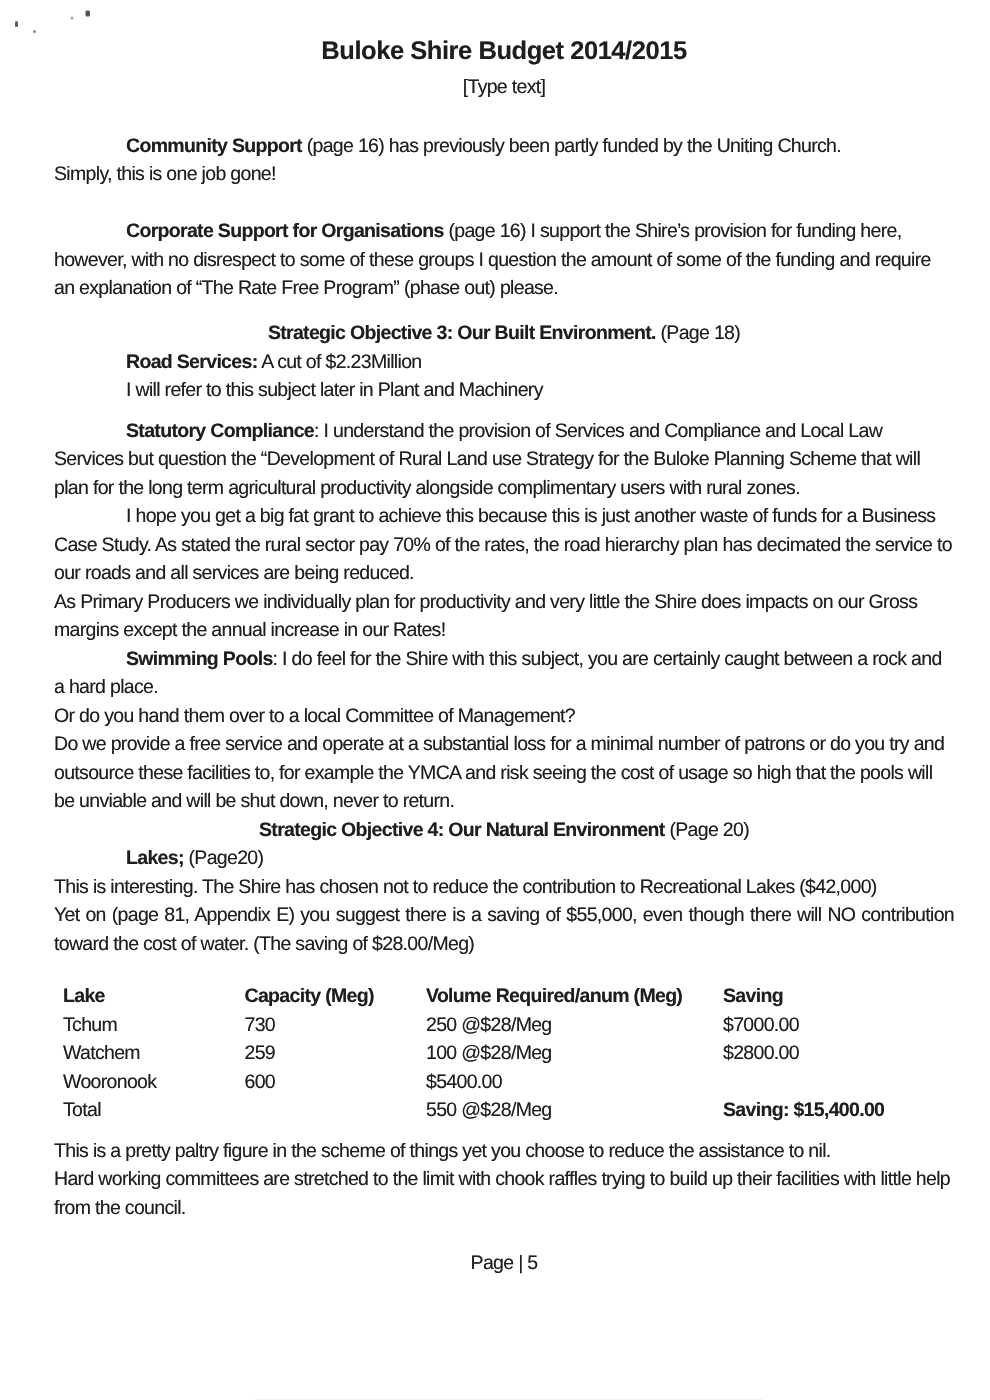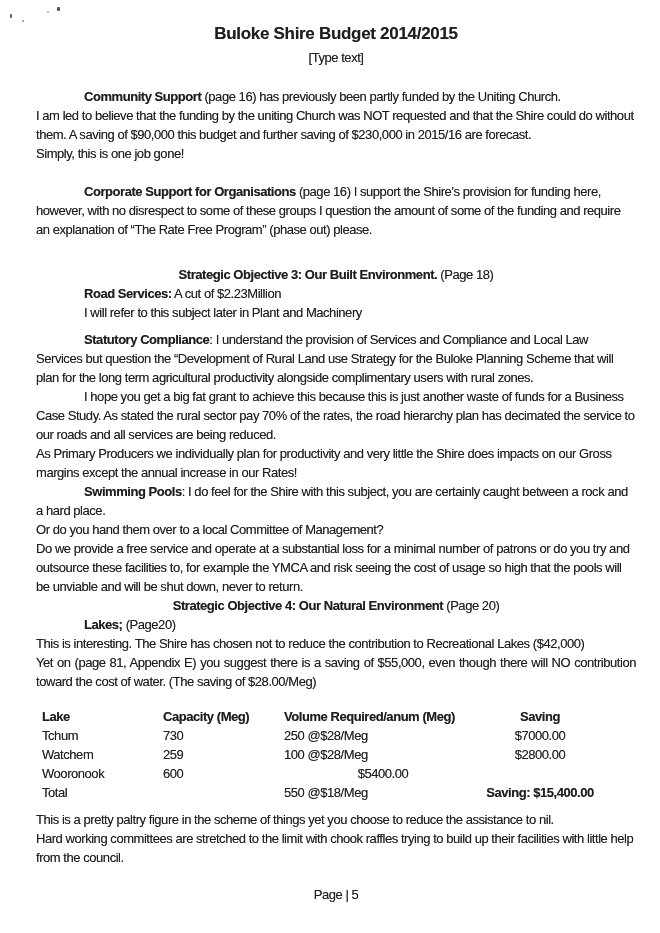--- a/index.html
+++ b/index.html
@@ -17,27 +17,27 @@
   }
   .content { position:absolute; left:36px; top:22px; width:600px; }
   p { margin:0; }
   b { font-weight:bold; }
   .indent { text-indent:48px; }
   .justify { text-align:justify; }
   .centered { text-align:center; }
   .doc-title { font-size:17px; line-height:23px; font-weight:bold; text-align:center; letter-spacing:-0.3px; margin:0 0 3px 0; }
   .doc-subtitle { text-align:center; margin:0 0 20px 0; }
   .mt-19 { margin-top:19px; }
-  .mt-10 { margin-top:26px; }
+  .mt-10 { margin-top:11px; }
   .mt-8  { margin-top:8px; }
   .footer { text-align:center; margin-top:18px; }
   
   .lakes-table { margin:16px 0 0 6px; }
   .t-row { display:grid; grid-template-columns:121px 121px 198px 116px; }
-  .t-row .c4 { text-align:center; }
+  .t-row .c4 { }
   .t-head { font-weight:bold; }
   .saving-total { font-weight:bold; }
   
   .speck { position:absolute; border-radius:1px; }
   .s1 { left:10px; top:14px; width:2px; height:4px; background:#5a5a5a; }
   .s2 { left:22px; top:20px; width:2px; height:2px; background:#8a8a8a; }
   .s3 { left:47px; top:11px; width:2px; height:2px; background:#a8a8a8; }
   .s4 { left:57px; top:7px;  width:3px; height:4px; background:#555555; }
 </style>
 </head>
@@ -49,21 +49,20 @@
   <span class="speck s2"></span>
   <span class="speck s3"></span>
   <span class="speck s4"></span>
 
   <div class="content">
 
     <h1 class="doc-title">Buloke Shire Budget 2014/2015</h1>
     <div class="doc-subtitle">[Type text]</div>
 
     <p class="indent"><b>Community Support</b><span> (page 16) has previously been partly funded by the Uniting Church.</span></p>
-    <p>I am led to believe that the funding by the uniting Church was NOT requested and that the Shire could do without them. A saving of $90,000 this budget and further saving of $230,000 in 2015/16 are forecast.</p>
     <p>Simply, this is one job gone!</p>
 
     <p class="indent mt-19"><b>Corporate Support for Organisations</b><span> (page 16) I support the Shire’s provision for funding here, however, with no disrespect to some of these groups I question the amount of some of the funding and require an explanation of “The Rate Free Program” (phase out) please.</span></p>
 
     <p class="centered mt-10"><b>Strategic Objective 3: Our Built Environment.</b><span> (Page 18)</span></p>
     <p class="indent"><b>Road Services:</b><span> A cut of $2.23Million</span></p>
     <p class="indent">I will refer to this subject later in Plant and Machinery</p>
 
     <p class="indent mt-8"><b>Statutory Compliance</b><span>: I understand the provision of Services and Compliance and Local Law Services but question the “Development of Rural Land use Strategy for the Buloke Planning Scheme that will plan for the long term agricultural productivity alongside complimentary users with rural zones.</span></p>
     <p class="indent">I hope you get a big fat grant to achieve this because this is just another waste of funds for a Business Case Study. As stated the rural sector pay 70% of the rates, the road hierarchy plan has decimated the service to our roads and all services are being reduced.</p>
@@ -99,21 +98,21 @@
         <div class="c4">$2800.00</div>
       </div>
       <div class="t-row">
         <div class="c1">Wooronook</div>
         <div class="c2">600</div>
         <div class="c4">$5400.00</div>
       </div>
       <div class="t-row">
         <div class="c1">Total</div>
         <div class="c2"></div>
-        <div class="c3">550 @$18/Meg</div>
+        <div class="c3">550 @$28/Meg</div>
         <div class="c4 saving-total">Saving: $15,400.00</div>
       </div>
     </div>
 
     <p class="mt-8">This is a pretty paltry figure in the scheme of things yet you choose to reduce the assistance to nil.</p>
     <p>Hard working committees are stretched to the limit with chook raffles trying to build up their facilities with little help from the council.</p>
 
     <div class="footer">Page | 5</div>
 
   </div>

